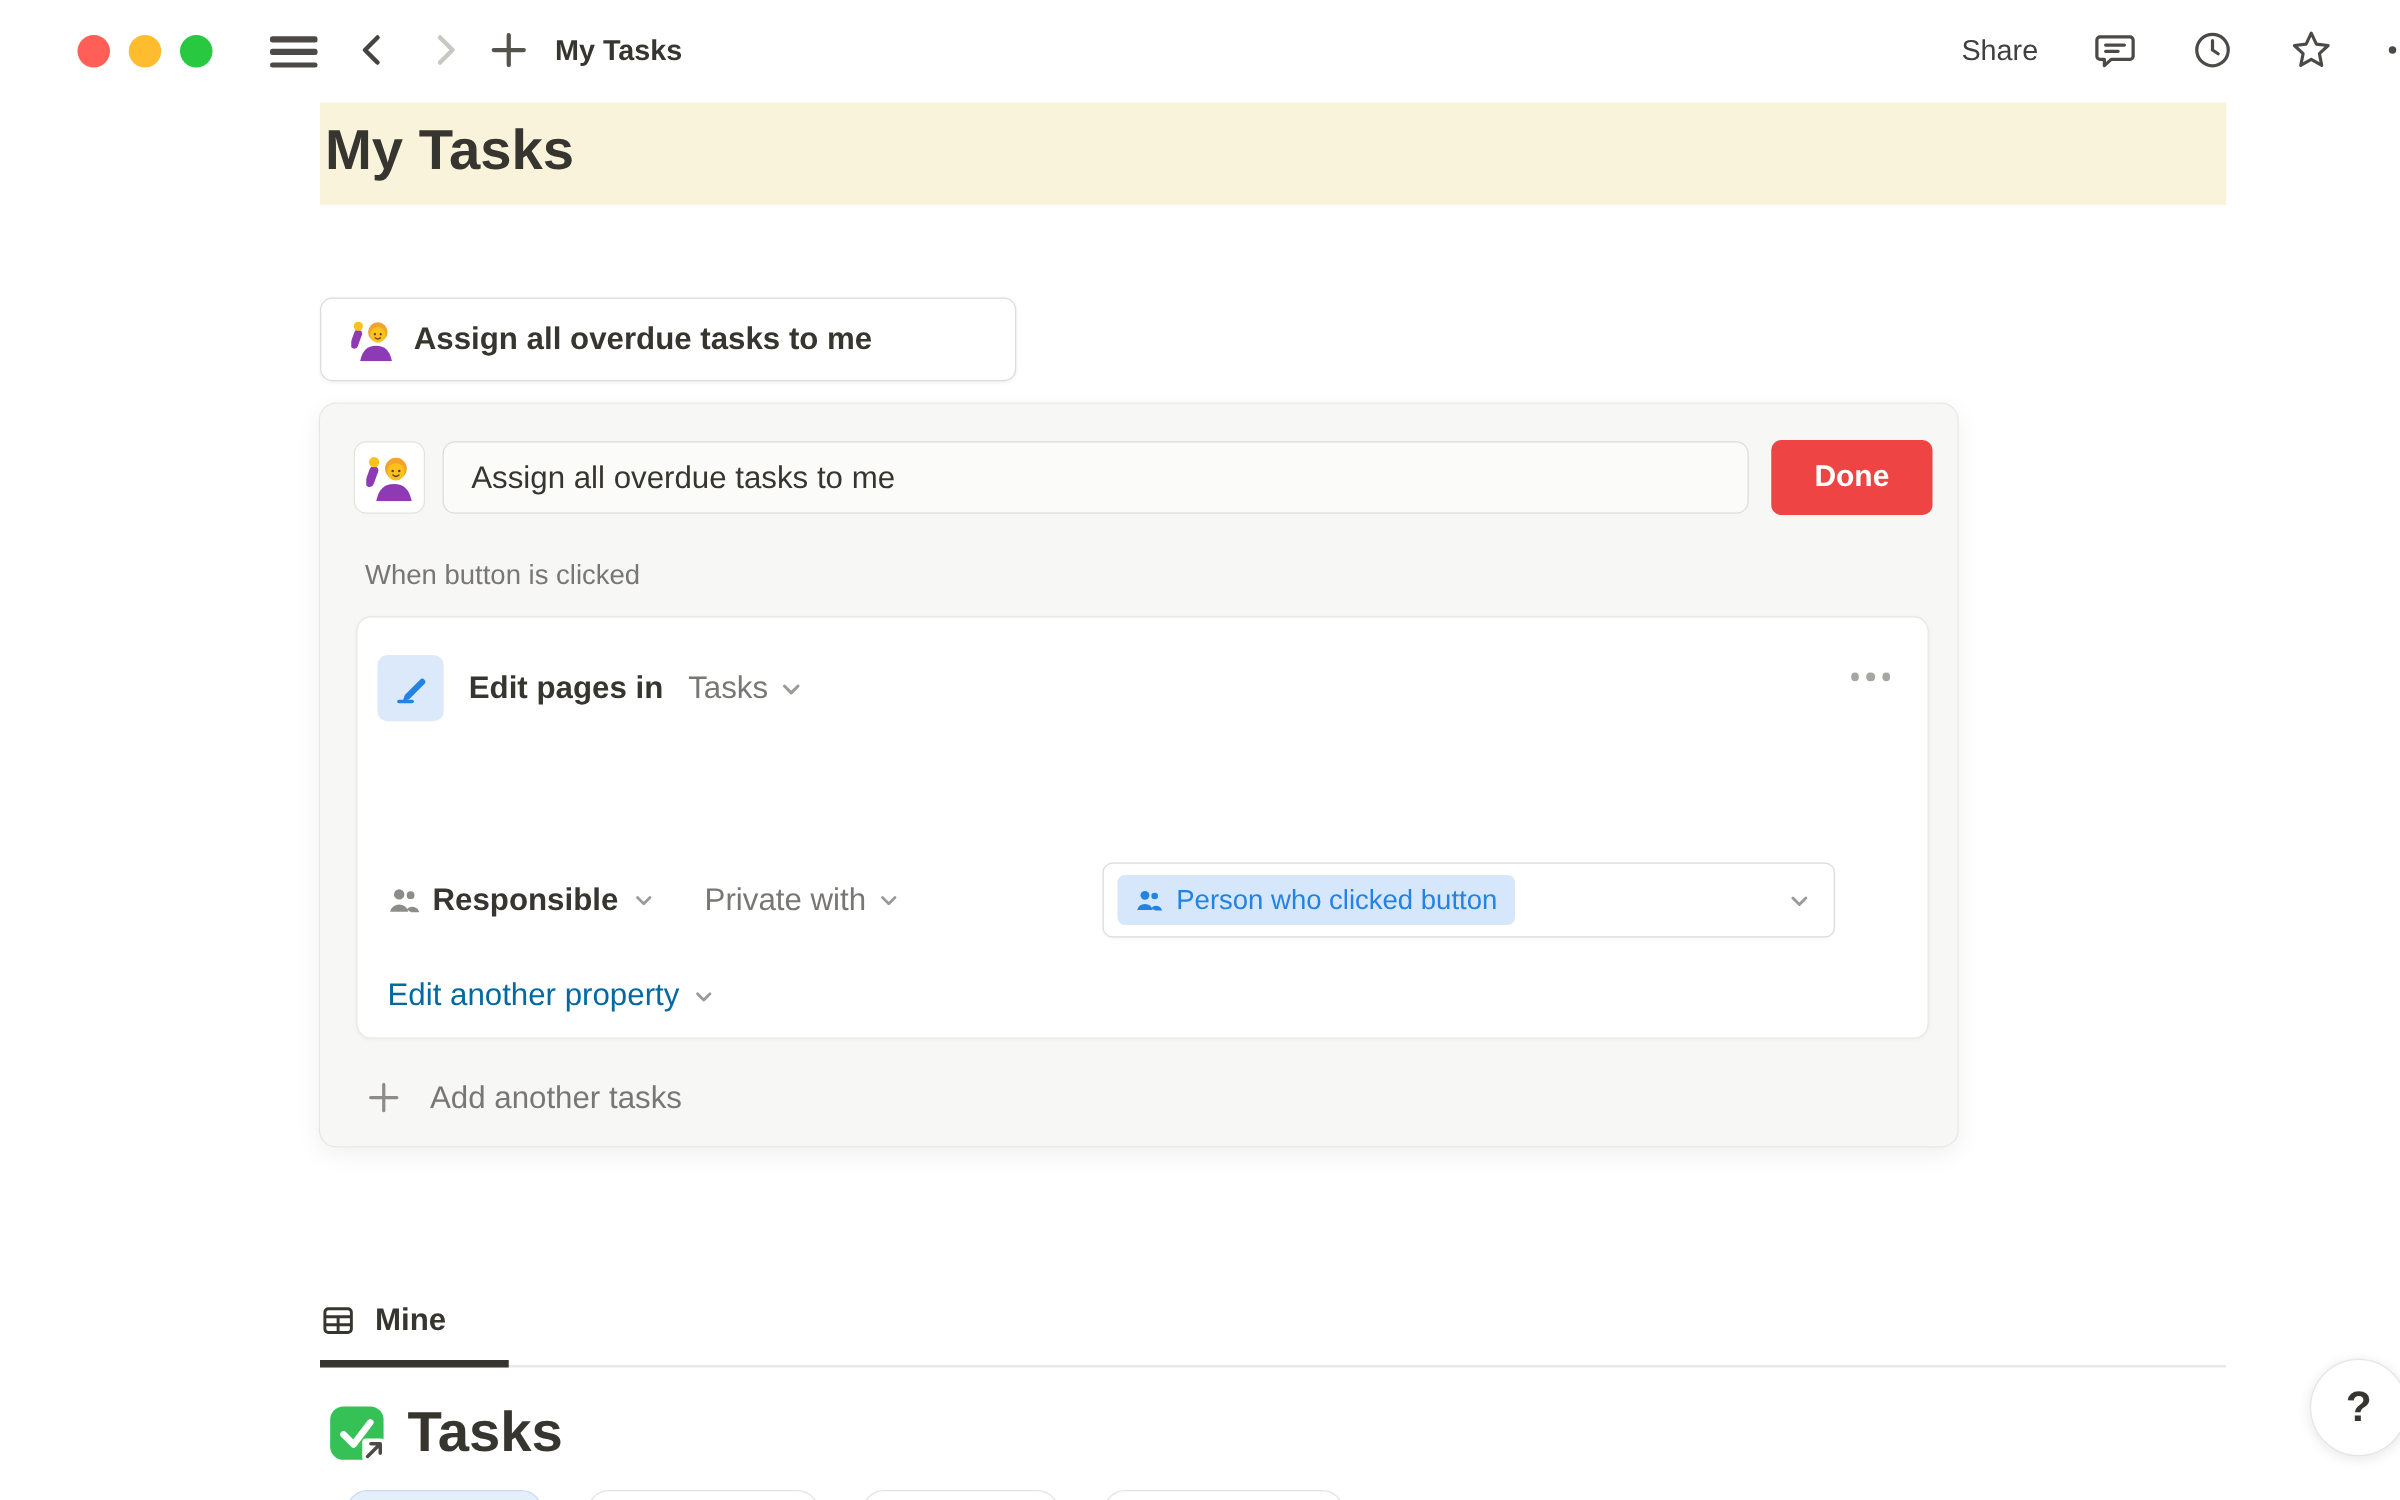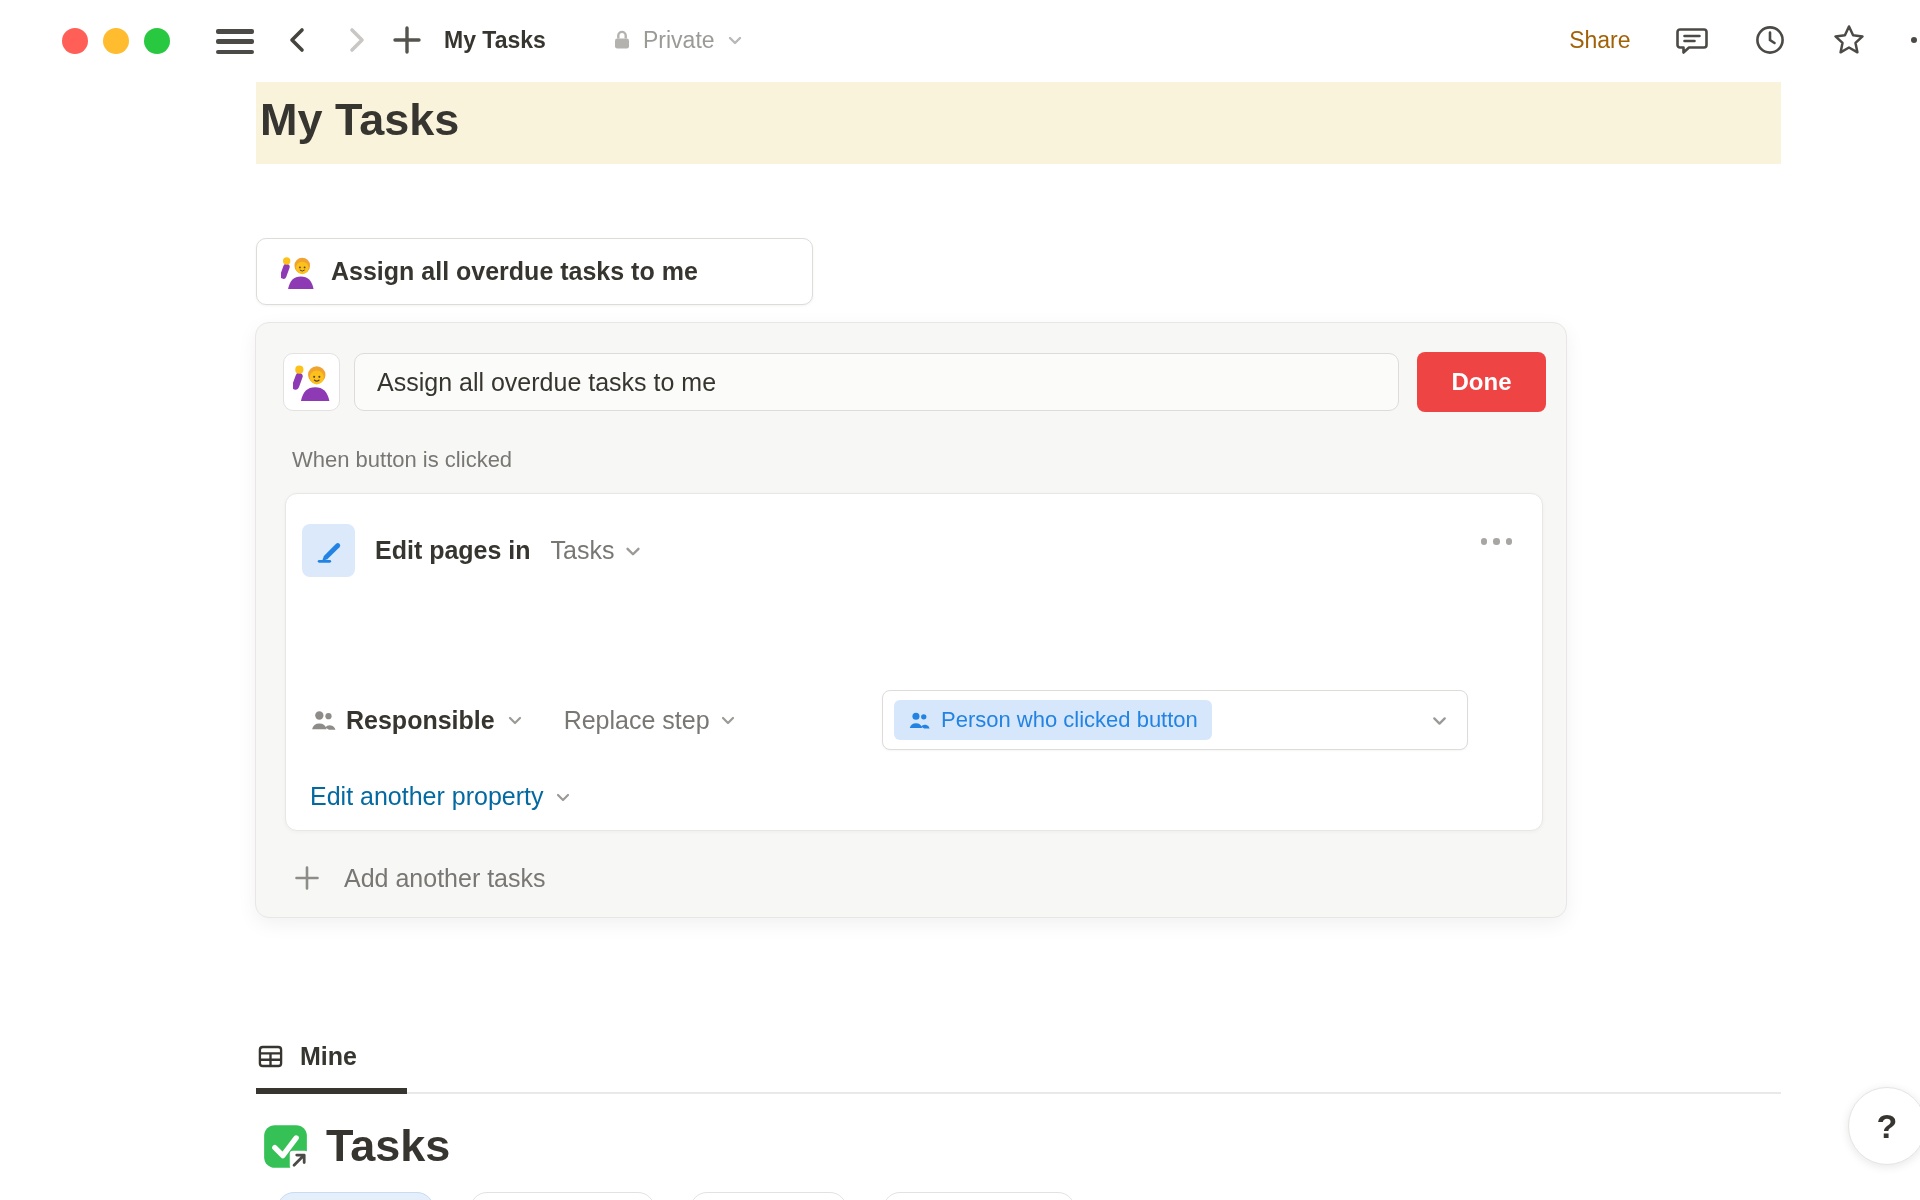--- a/index.html
+++ b/index.html
@@ -15,21 +15,21 @@
   .tl.green{ left:104px; background:#28c840; }
   .hamburger { position:absolute; left:176px; top:29px; width:38px; height:25px;
                display:flex; flex-direction:column; justify-content:space-between; cursor:pointer; }
   .hamburger span { display:block; height:4.5px; border-radius:2px; background:#4c4a46; }
   .navbtn { position:absolute; top:0; height:80px; display:flex; align-items:center; cursor:pointer; }
   .tb-title { position:absolute; left:404px; top:0; height:80px; display:flex; align-items:center;
               font-size:23px; font-weight:700; color:#37352f; }
   .privacy { position:absolute; left:570px; top:0; height:80px; display:flex; align-items:center; gap:9px;
              color:#9b9a97; font-size:23px; cursor:pointer; }
   .tb-right { position:absolute; right:18px; top:0; height:80px; display:flex; align-items:center; gap:44px; }
-  .share { font-size:23px; color:#a16207; cursor:pointer; }
+  .share { font-size:23px; color:#404040; cursor:pointer; }
   .icon-dots { display:flex; gap:6px; align-items:center; cursor:pointer; }
   .icon-dots i { width:6.5px; height:6.5px; border-radius:50%; background:#4c4a46; }
 
   
   .banner { position:absolute; left:216px; top:82px; width:1525px; height:82px; background:#faf3dc; }
   .page-title { position:absolute; left:220px; top:94px; font-size:45px; font-weight:700; color:#37352f; }
 
   
   .page-button { position:absolute; left:216px; top:238px; width:557px; height:67px;
                  background:#fff; border:1.5px solid #dedcd9; border-radius:10px;
@@ -139,30 +139,20 @@
         </svg>
     </div>
     <div class="navbtn" style="left:350px;">
       <svg width="34" height="34" viewBox="0 0 34 34" fill="none" stroke="#55534e" stroke-width="3.4" stroke-linecap="round">
           <path d="M17 5 V29 M5 17 H29"></path>
         </svg>
     </div>
 
     <div class="tb-title">My Tasks</div>
 
-    <div class="privacy">
-      <svg width="24" height="24" viewBox="0 0 24 24">
-          <rect x="5" y="10.5" width="14" height="10" rx="2.2" fill="#b3b2af"></rect>
-          <path d="M8.3 10.5 V7.6 a3.7 3.7 0 0 1 7.4 0 V10.5" fill="none" stroke="#b3b2af" stroke-width="2.4"></path>
-        </svg>
-      <span>Private</span>
-      <svg width="22" height="22" viewBox="0 0 22 22" fill="none" stroke="#b9b8b6" stroke-width="2.4" stroke-linecap="round" stroke-linejoin="round">
-          <path d="M6 9 l5 5 l5 -5"></path>
-        </svg>
-    </div>
 
     <div class="tb-right">
       <span class="share">Share</span>
       <svg width="34" height="34" viewBox="0 0 34 34" fill="none" stroke="#4c4a46" stroke-width="2.6" stroke-linejoin="round">
           <path d="M5 6.5 h24 a2.5 2.5 0 0 1 2.5 2.5 v13 a2.5 2.5 0 0 1 -2.5 2.5 H14 l-5.5 5 v-5 H5 a2.5 2.5 0 0 1 -2.5 -2.5 v-13 A2.5 2.5 0 0 1 5 6.5 Z" stroke-linecap="round"></path>
           <path d="M9.5 13 H24.5 M9.5 18 H19.5" stroke-linecap="round"></path>
         </svg>
       <svg width="34" height="34" viewBox="0 0 34 34" fill="none" stroke="#4c4a46" stroke-width="2.6" stroke-linecap="round">
           <circle cx="17" cy="17" r="12.6"></circle>
           <path d="M17 9.5 V17 L21.5 20"></path>
@@ -248,21 +238,21 @@
               <path d="M14.7 19.8 a5.6 5.6 0 0 1 9.8 2.2 h-6.2 Z"></path>
             <circle cx="9" cy="8.2" r="4"></circle>
               <path d="M2 21.5 a7.2 7.2 0 0 1 14 0 Z"></path>
           </svg>
           <span class="prop-label">Responsible</span>
           <svg width="22" height="22" viewBox="0 0 22 22" fill="none" stroke="#9b9a97" stroke-width="2.2" stroke-linecap="round" stroke-linejoin="round">
               <path d="M6 9 l5 5 l5 -5"></path>
             </svg>
         </span>
         <span class="op-group">
-          <span class="op-label">Replace step</span>
+          <span class="op-label">Private with</span>
           <svg width="22" height="22" viewBox="0 0 22 22" fill="none" stroke="#9b9a97" stroke-width="2.2" stroke-linecap="round" stroke-linejoin="round">
               <path d="M6 9 l5 5 l5 -5"></path>
             </svg>
         </span>
 
         <span class="value-select">
           <span class="value-chip">
             <svg width="23" height="23" viewBox="0 0 26 26" fill="#2383e2">
               <circle cx="17.8" cy="8.8" r="3"></circle>
                 <path d="M14.7 19.8 a5.6 5.6 0 0 1 9.8 2.2 h-6.2 Z"></path>

